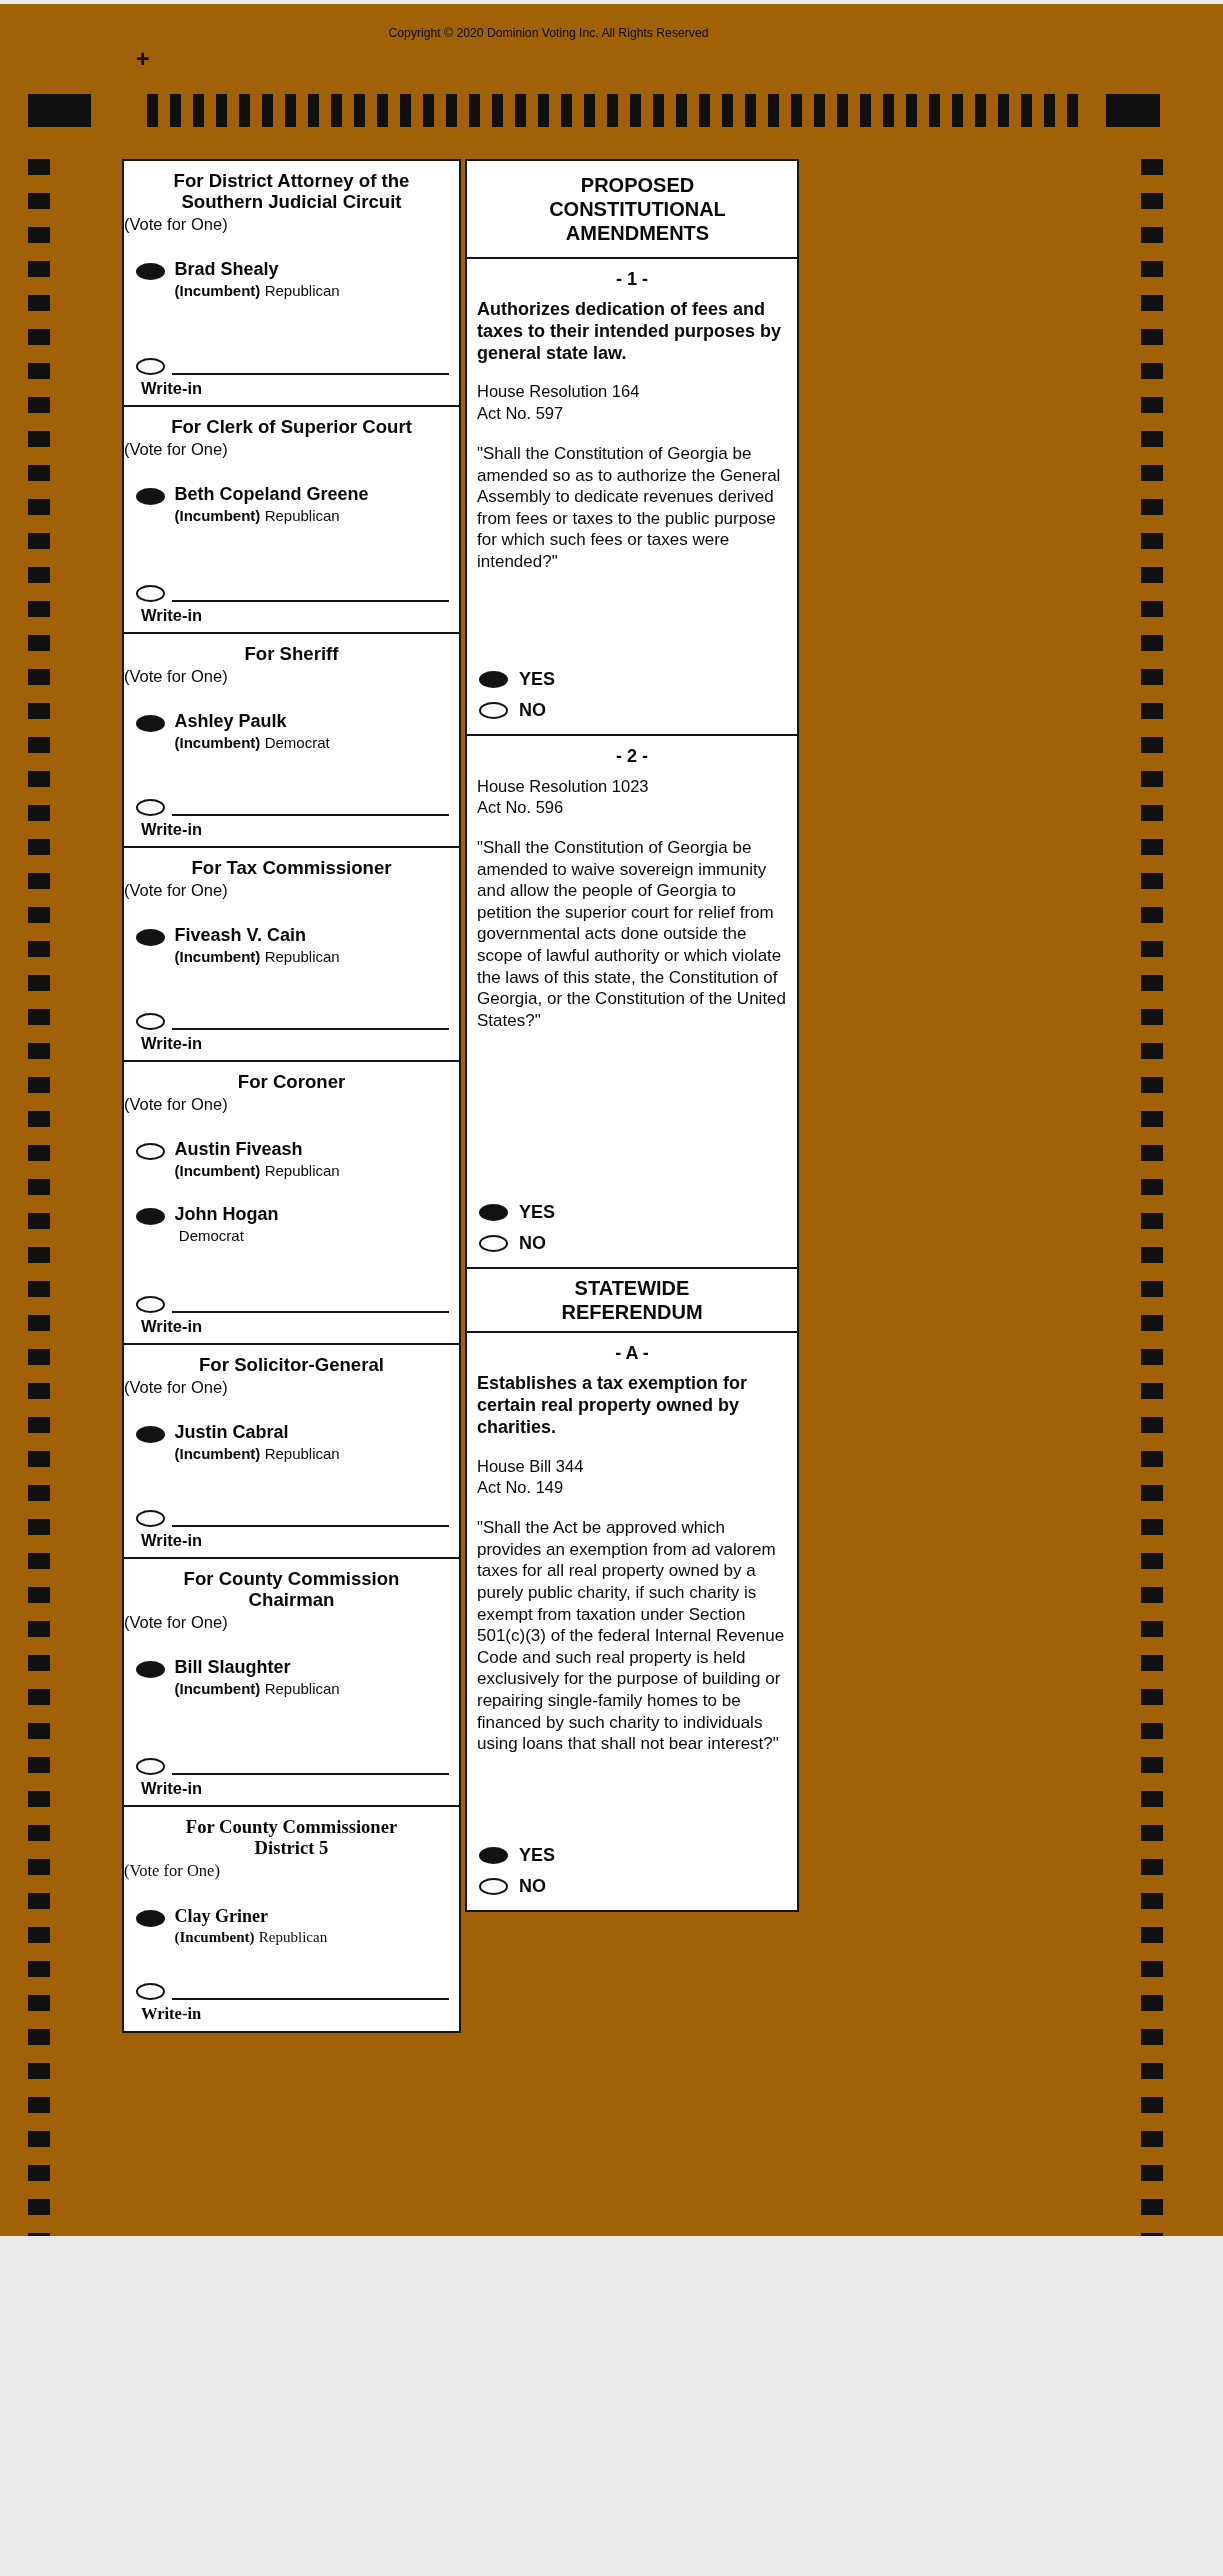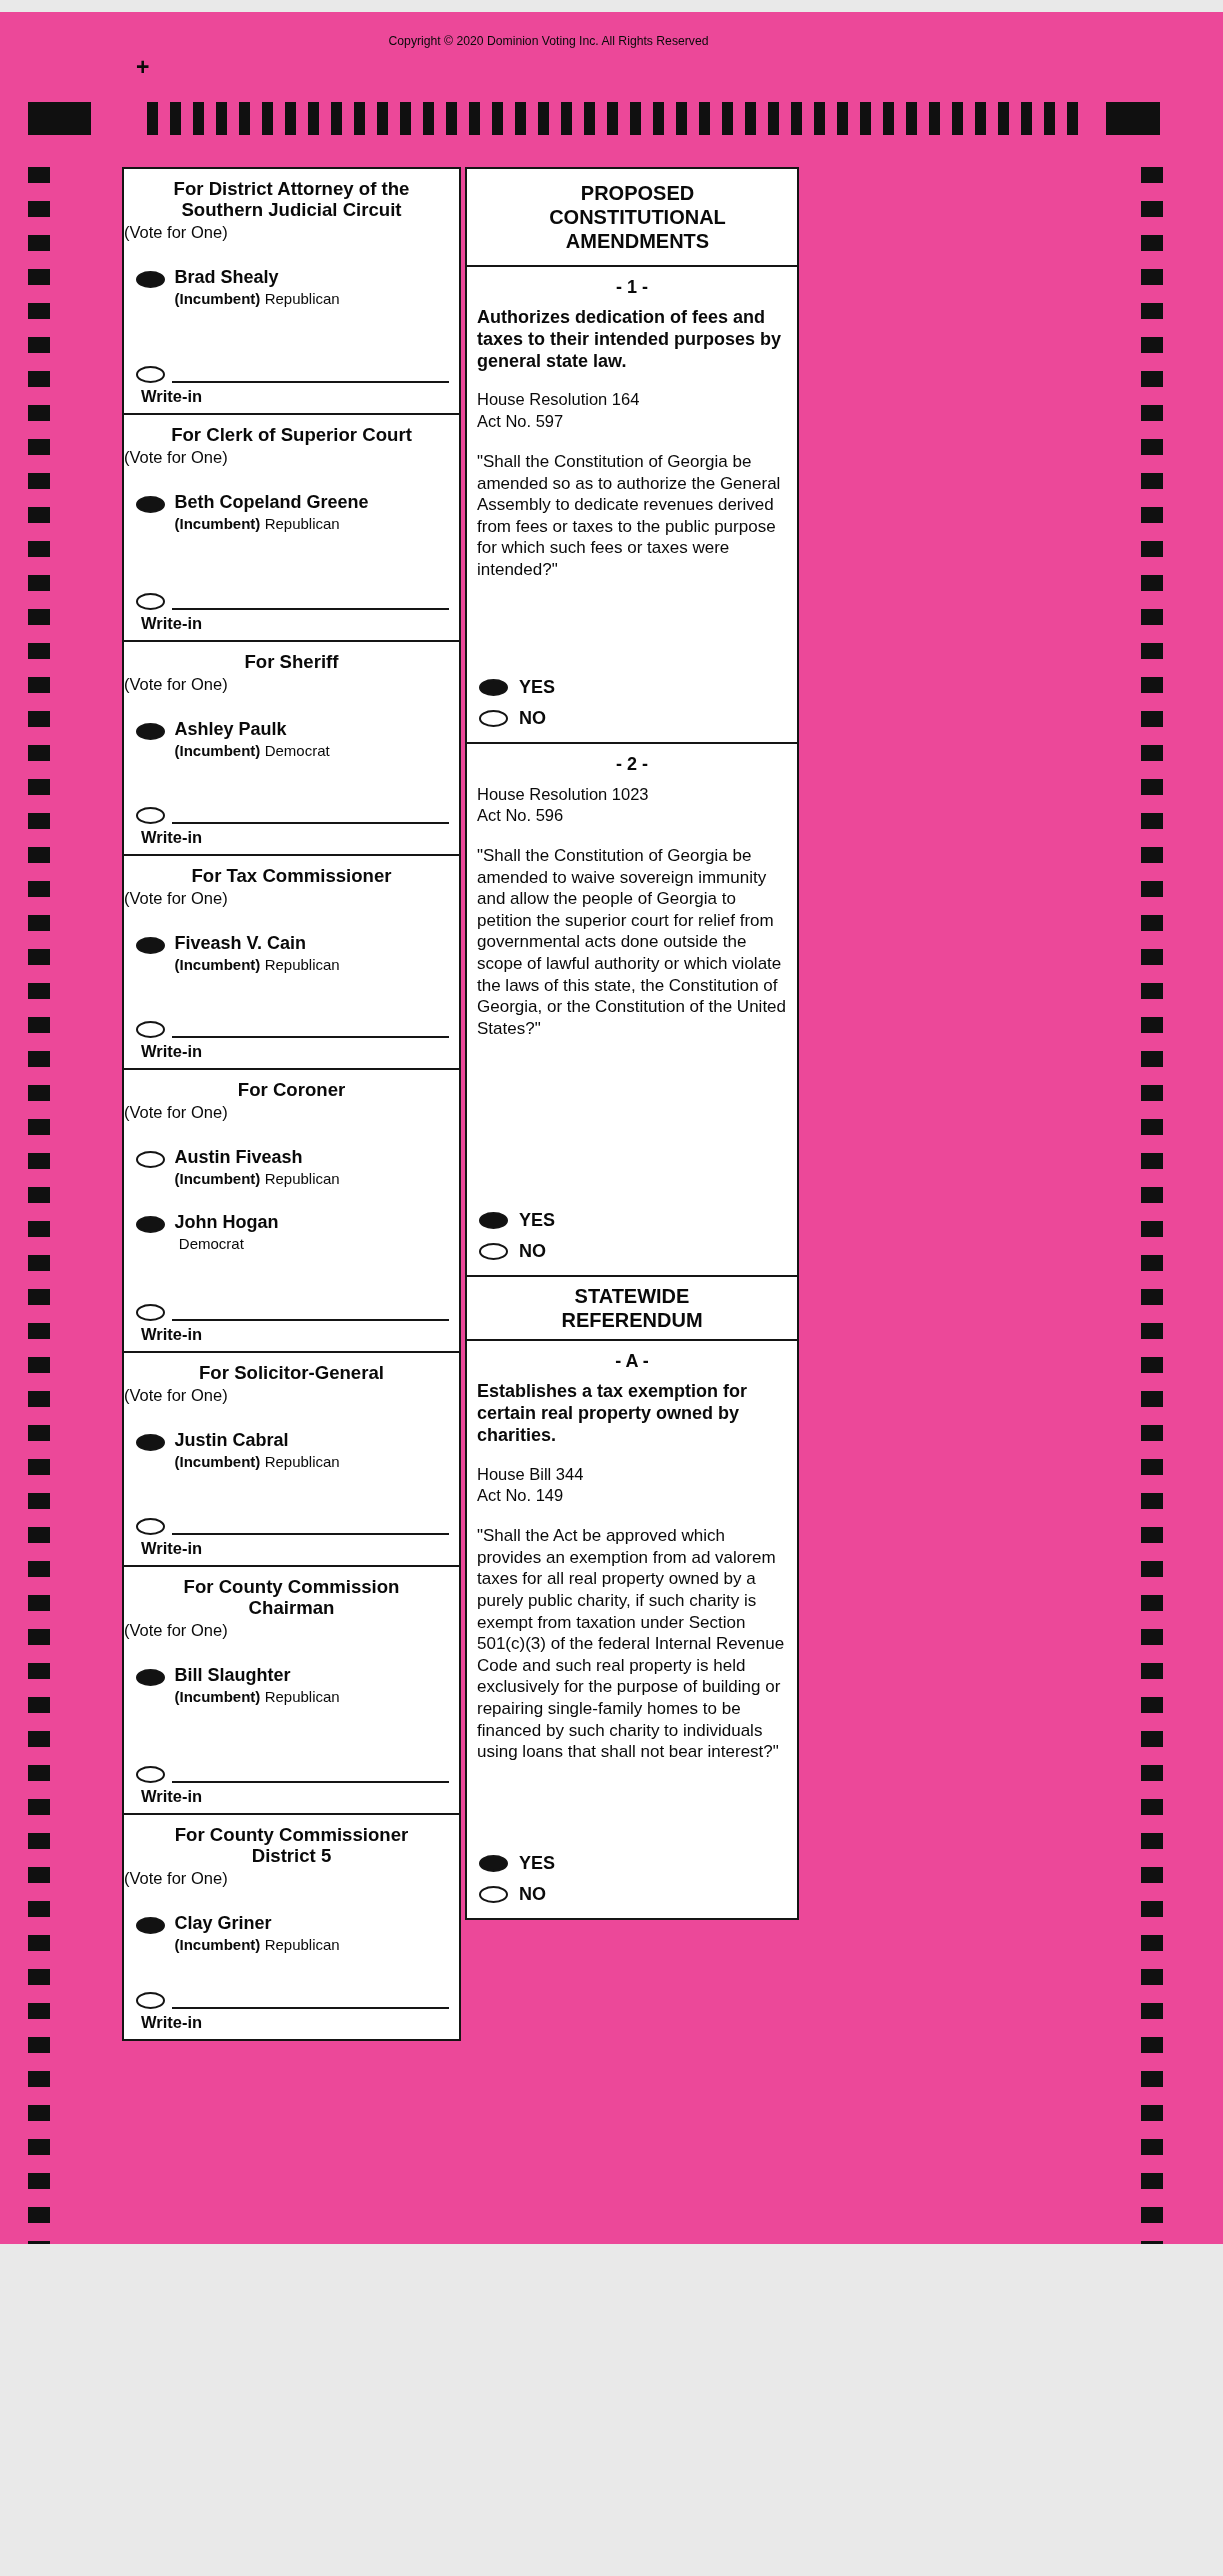--- a/index.html
+++ b/index.html
@@ -1,34 +1,34 @@
 <!DOCTYPE html>
 <html style="font-size:11.5px"><head>
 <meta charset="utf-8">
 <style>
   html,body{margin:0;padding:0;background:#e9e9e9;}
-  .page{position:relative;width:1224px;height:2232px;background:#ec4899;overflow:hidden;
-        font-family:"Liberation Sans","DejaVu Sans",sans-serif;color:#0a0a0a;margin:12px auto;}
+  .page{position:relative;width:1224px;height:2232px;background:#a16207;overflow:hidden;
+        font-family:"Liberation Sans","DejaVu Sans",sans-serif;color:#0a0a0a;margin:4px auto;}
 
   
   .tm{position:absolute;background:#101010;}
   .tm-strip-h{position:absolute;height:33px;background:repeating-linear-gradient(90deg,#101010 0 10.8px,transparent 10.8px 23px);}
   .tm-col{position:absolute;width:21.5px;background:repeating-linear-gradient(180deg,#101010 0 16px,transparent 16px 34px);}
   .plus-mark{position:absolute;left:136px;top:42px;font-size:23px;font-weight:bold;}
 
   .copyright{position:absolute;top:21.5px;left:0;width:1097px;text-align:center;font-size:12.2px;}
 
   
   .col{position:absolute;top:155px;border:2.2px solid #151515;box-sizing:border-box;background:#fff;}
   .col-left{left:122px;width:339px;}
   .col-right{left:465px;width:334px;}
 
   
   .contest{display:flex;flex-direction:column;border-bottom:2.2px solid #151515;box-sizing:border-box;}
-  .contest:last-child{border-bottom:none;}
+  .contest:last-child{border-bottom:none;font-family:Liberation Serif, serif;}
   .c-title{font-size:18.6px;font-weight:bold;text-align:center;line-height:1.15;max-width:272px;margin:8.6px auto 2.9px;}
   .c-inst{font-size:16.5px;text-align:left;}
   .cand{display:flex;align-items:flex-start;margin:26px 7.2px 0 11.5px;}
   .cand .oval{margin-top:2.9px;}
   .cinfo{margin-left:10px;}
   .cname{display:block;font-size:18px;font-weight:bold;line-height:1.1;}
   .csub{display:block;font-size:15px;margin-top:2.2px;}
   .csub b{font-weight:bold;}
   .csub .party{margin-left:4.3px;}
   .oval{display:inline-block;width:29px;height:17px;border:2.2px solid #141414;border-radius:50%;box-sizing:border-box;background:#fff;flex:0 0 auto;}

